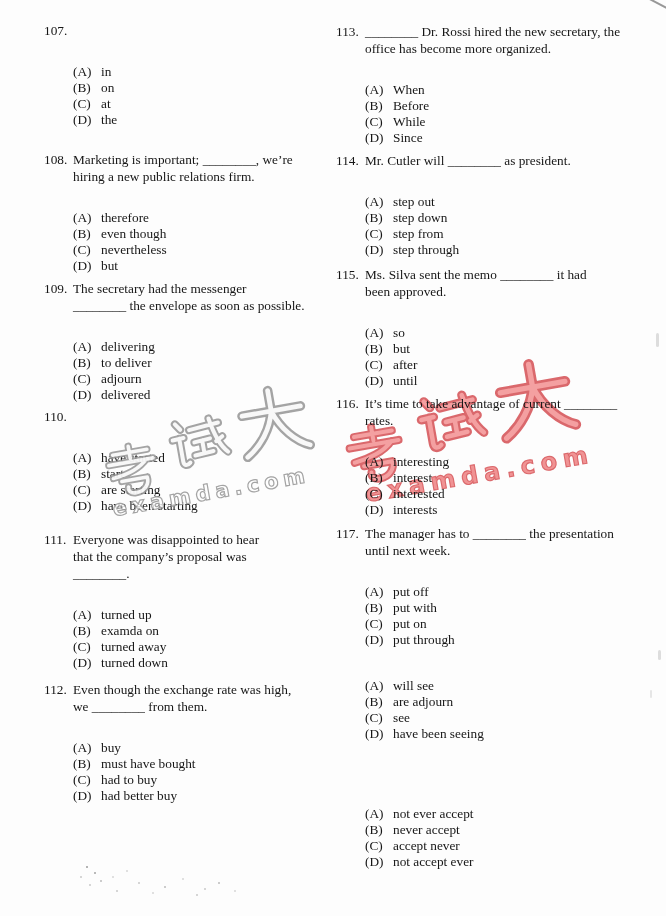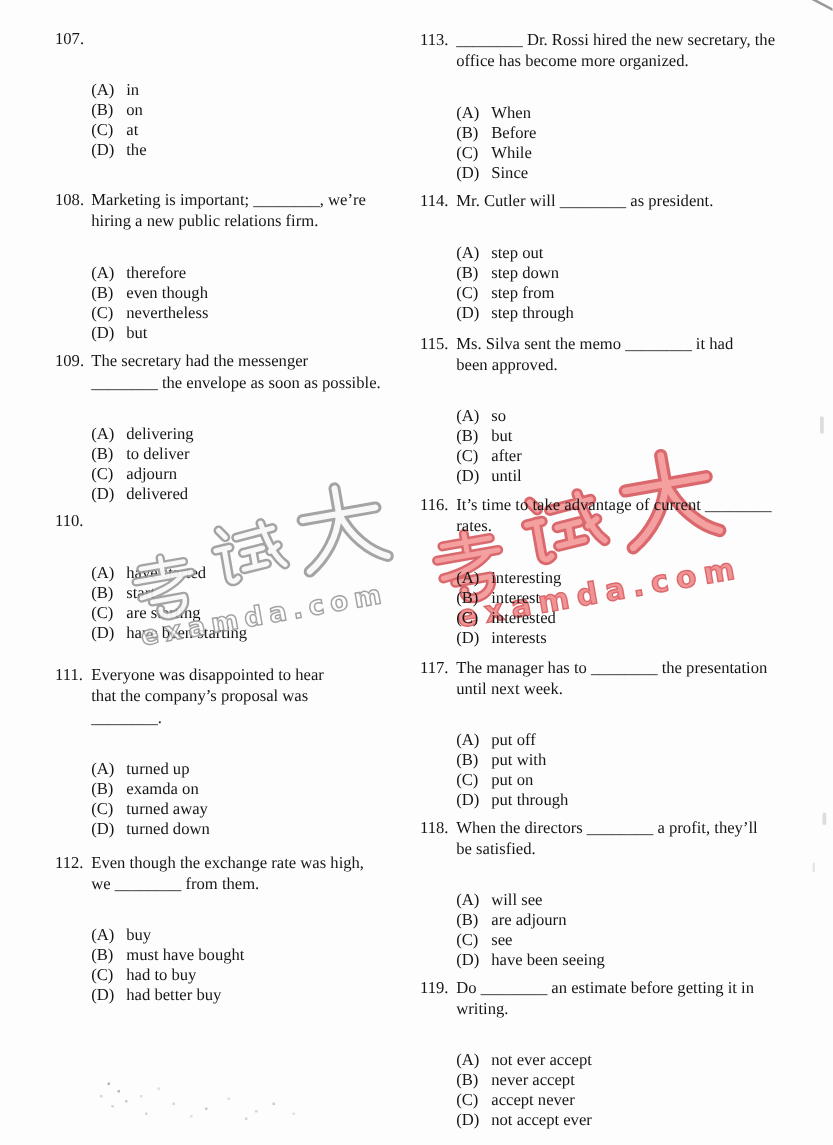--- a/index.html
+++ b/index.html
@@ -347,25 +347,20 @@
           <span class="opt-text">put on</span>
         </div>
       <div class="option">
           <span class="opt-letter">(D)</span>
           <span class="opt-text">put through</span>
         </div>
     </div>
   </div>
 
   <div class="question q118">
-    <div class="q-head">
-      <span class="q-num">118.</span>
-      <span class="q-text">When the directors ________ a profit, they’ll
-be satisfied.</span>
-    </div>
     <div class="options">
       <div class="option">
           <span class="opt-letter">(A)</span>
           <span class="opt-text">will see</span>
         </div>
       <div class="option">
           <span class="opt-letter">(B)</span>
           <span class="opt-text">are adjourn</span>
         </div>
       <div class="option">
@@ -373,25 +368,20 @@
           <span class="opt-text">see</span>
         </div>
       <div class="option">
           <span class="opt-letter">(D)</span>
           <span class="opt-text">have been seeing</span>
         </div>
     </div>
   </div>
 
   <div class="question q119">
-    <div class="q-head">
-      <span class="q-num">119.</span>
-      <span class="q-text">Do ________ an estimate before getting it in
-writing.</span>
-    </div>
     <div class="options">
       <div class="option">
           <span class="opt-letter">(A)</span>
           <span class="opt-text">not ever accept</span>
         </div>
       <div class="option">
           <span class="opt-letter">(B)</span>
           <span class="opt-text">never accept</span>
         </div>
       <div class="option">

